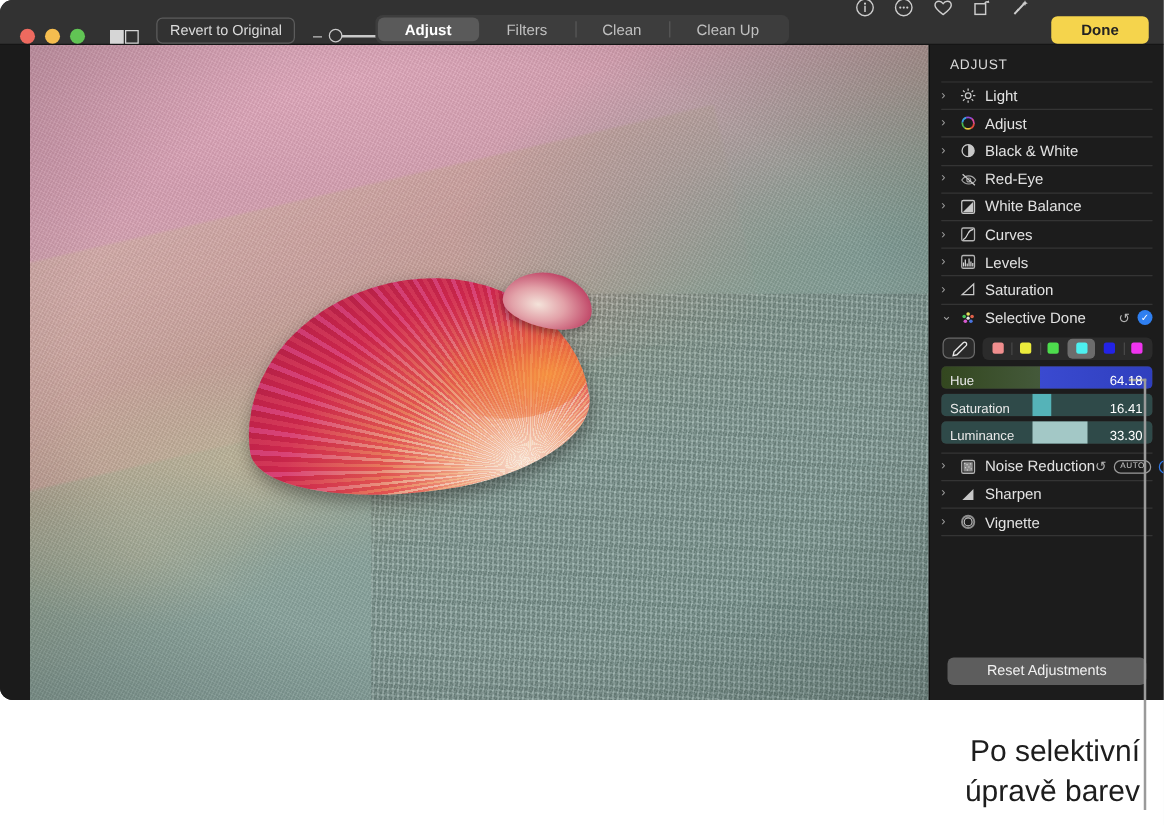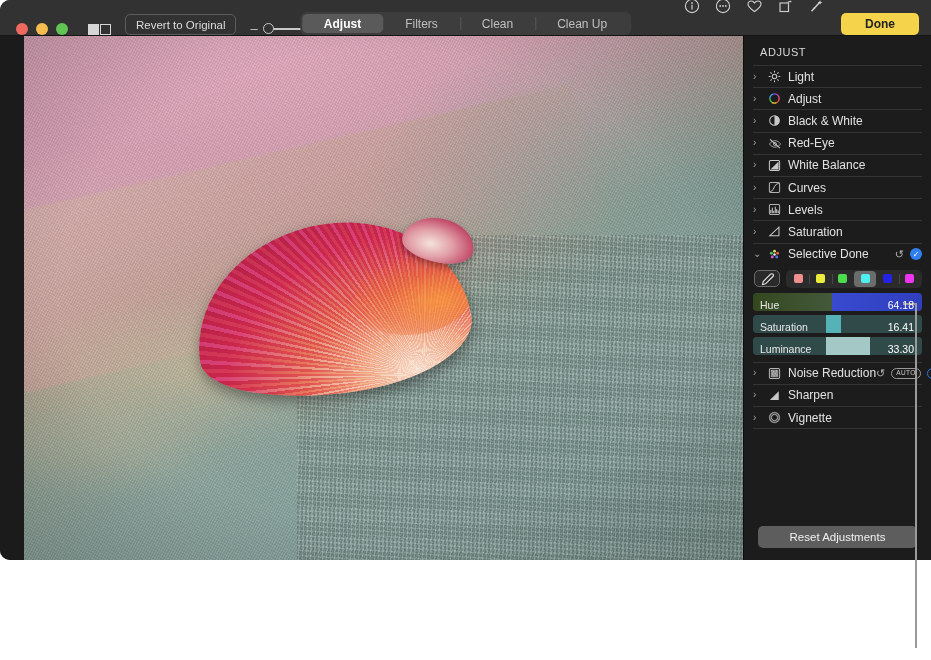--- a/index.html
+++ b/index.html
@@ -631,14 +631,18 @@
         <div class="sb-bottom">
           <div class="reset-btn">Reset Adjustments</div>
         </div>
       </div>
     </div>
   </div>
 
   <div class="callout-line cl-h"></div>
   <div class="callout-line cl-v"></div>
 
+  <div class="caption">
+    <div>Po selektivní</div>
+    <div>úpravě barev</div>
+  </div>
 
 </div>
 
 </body></html>

